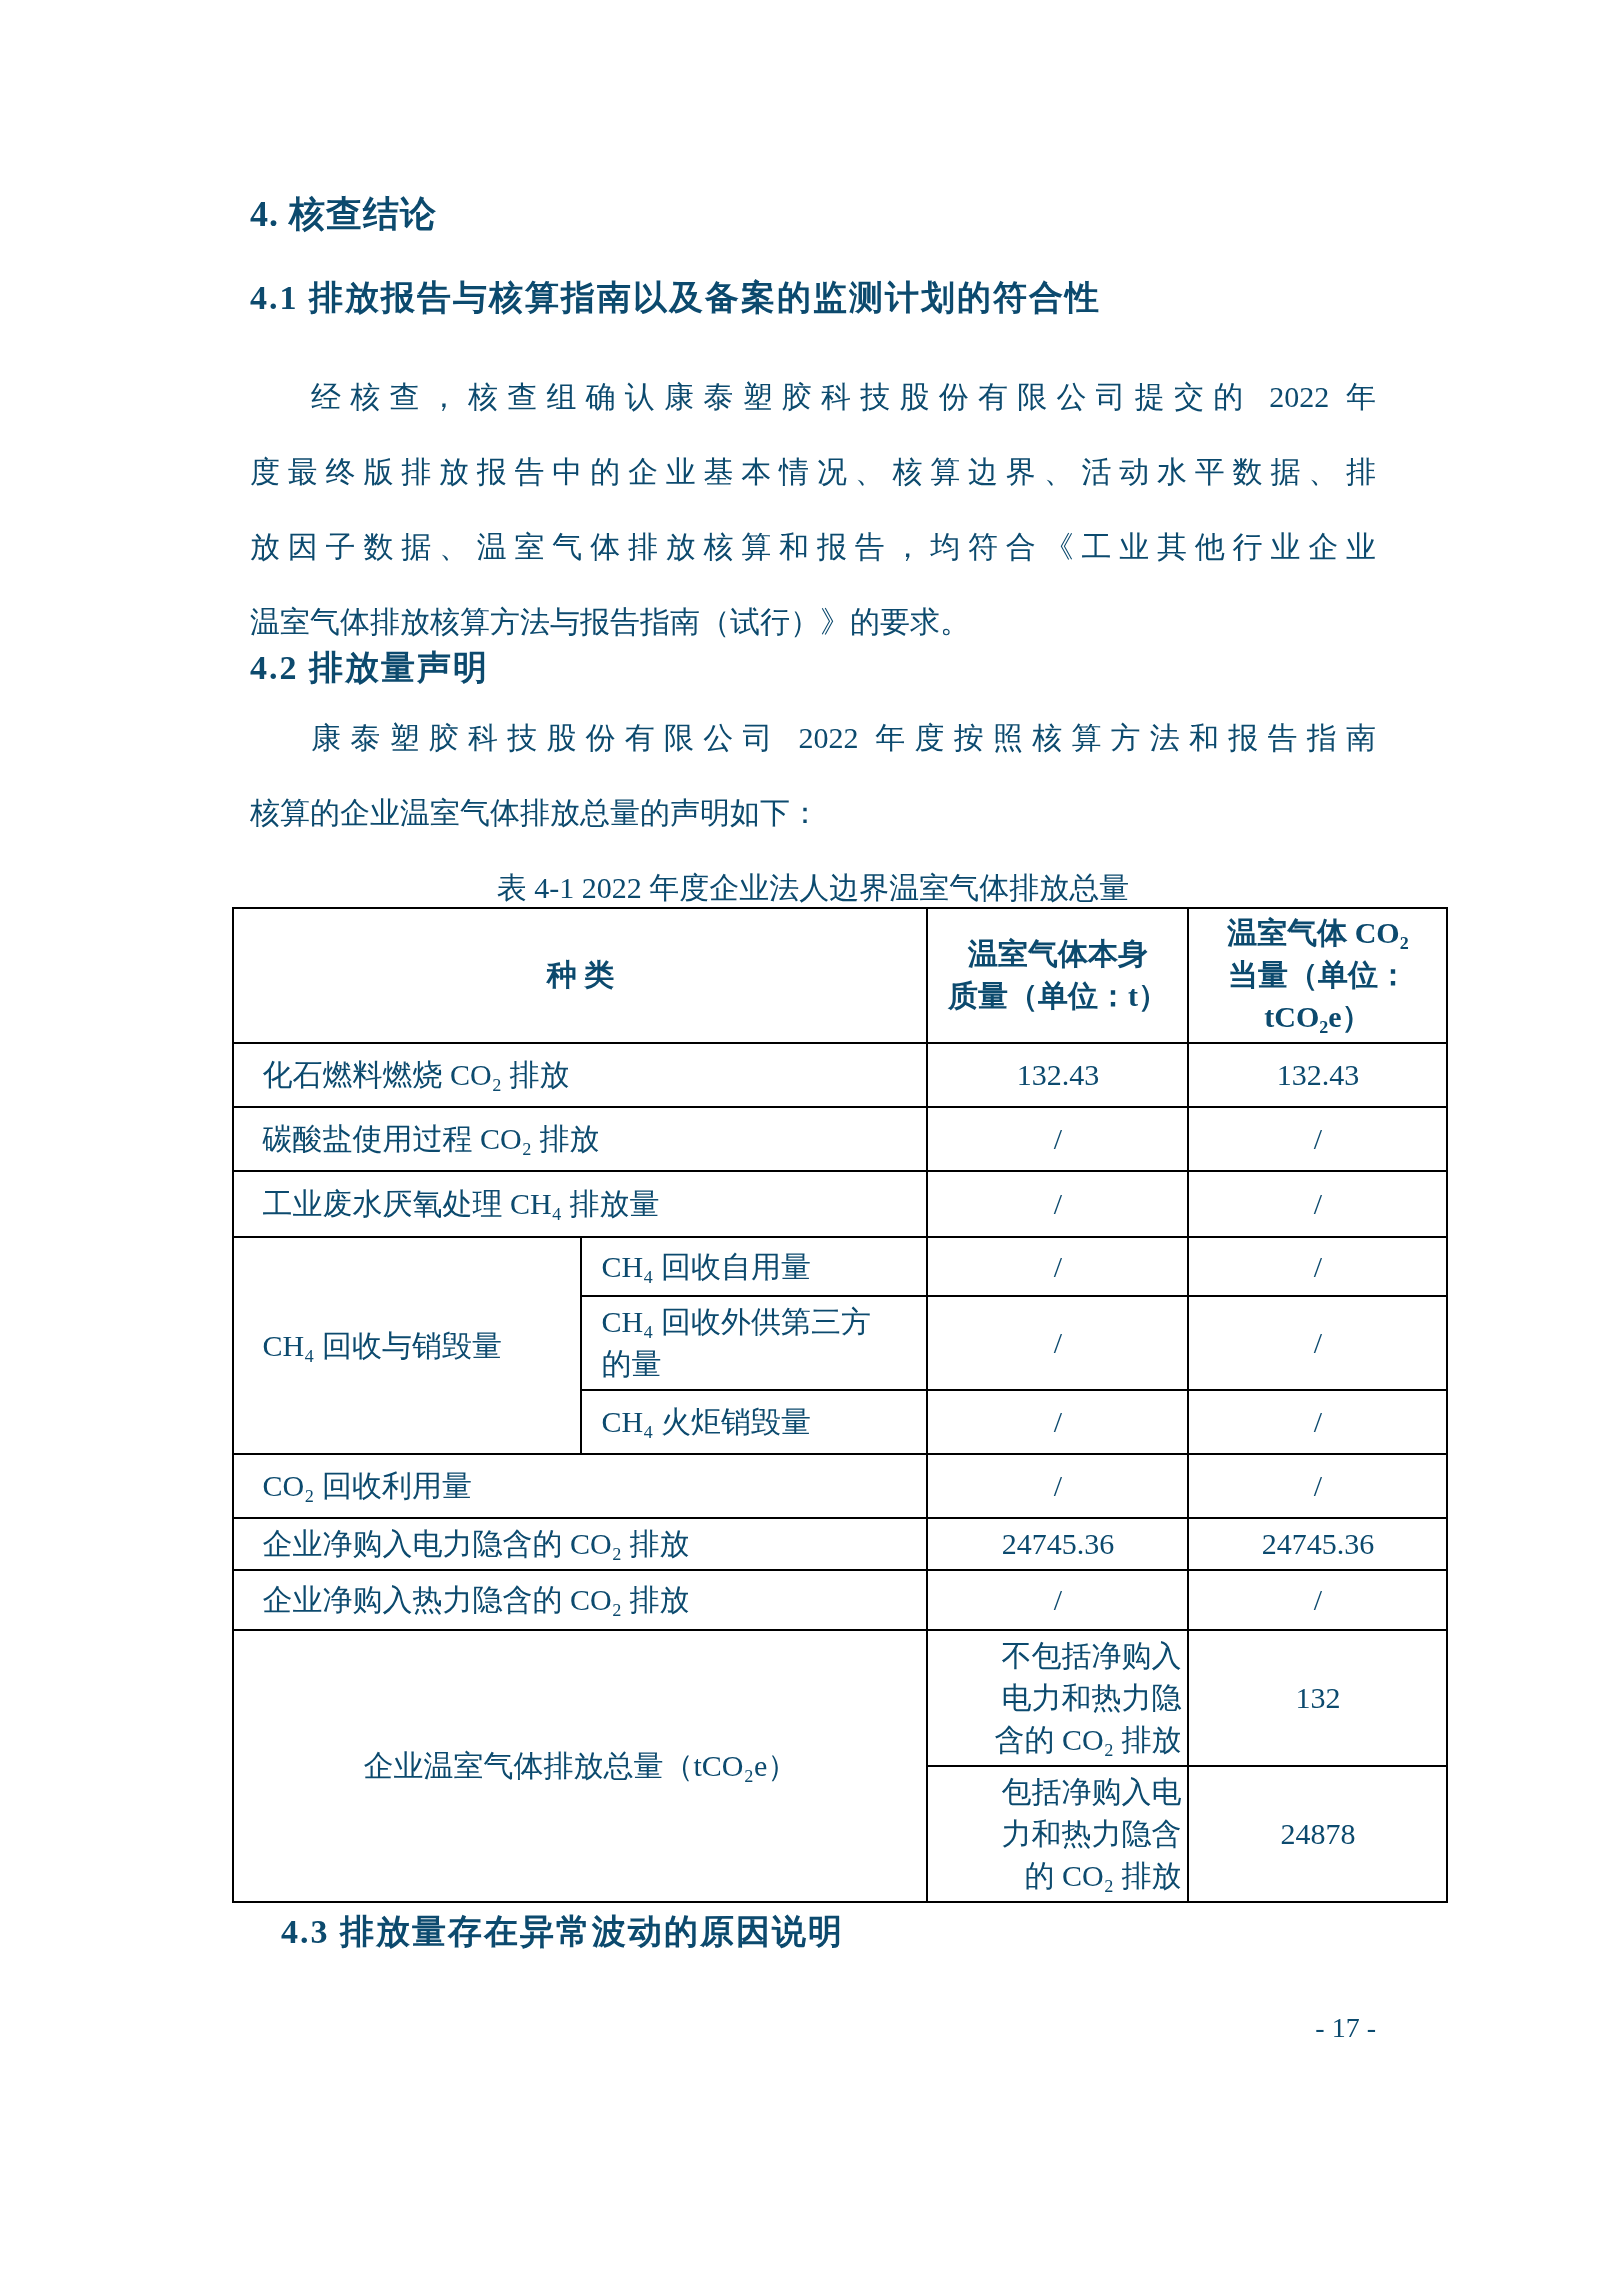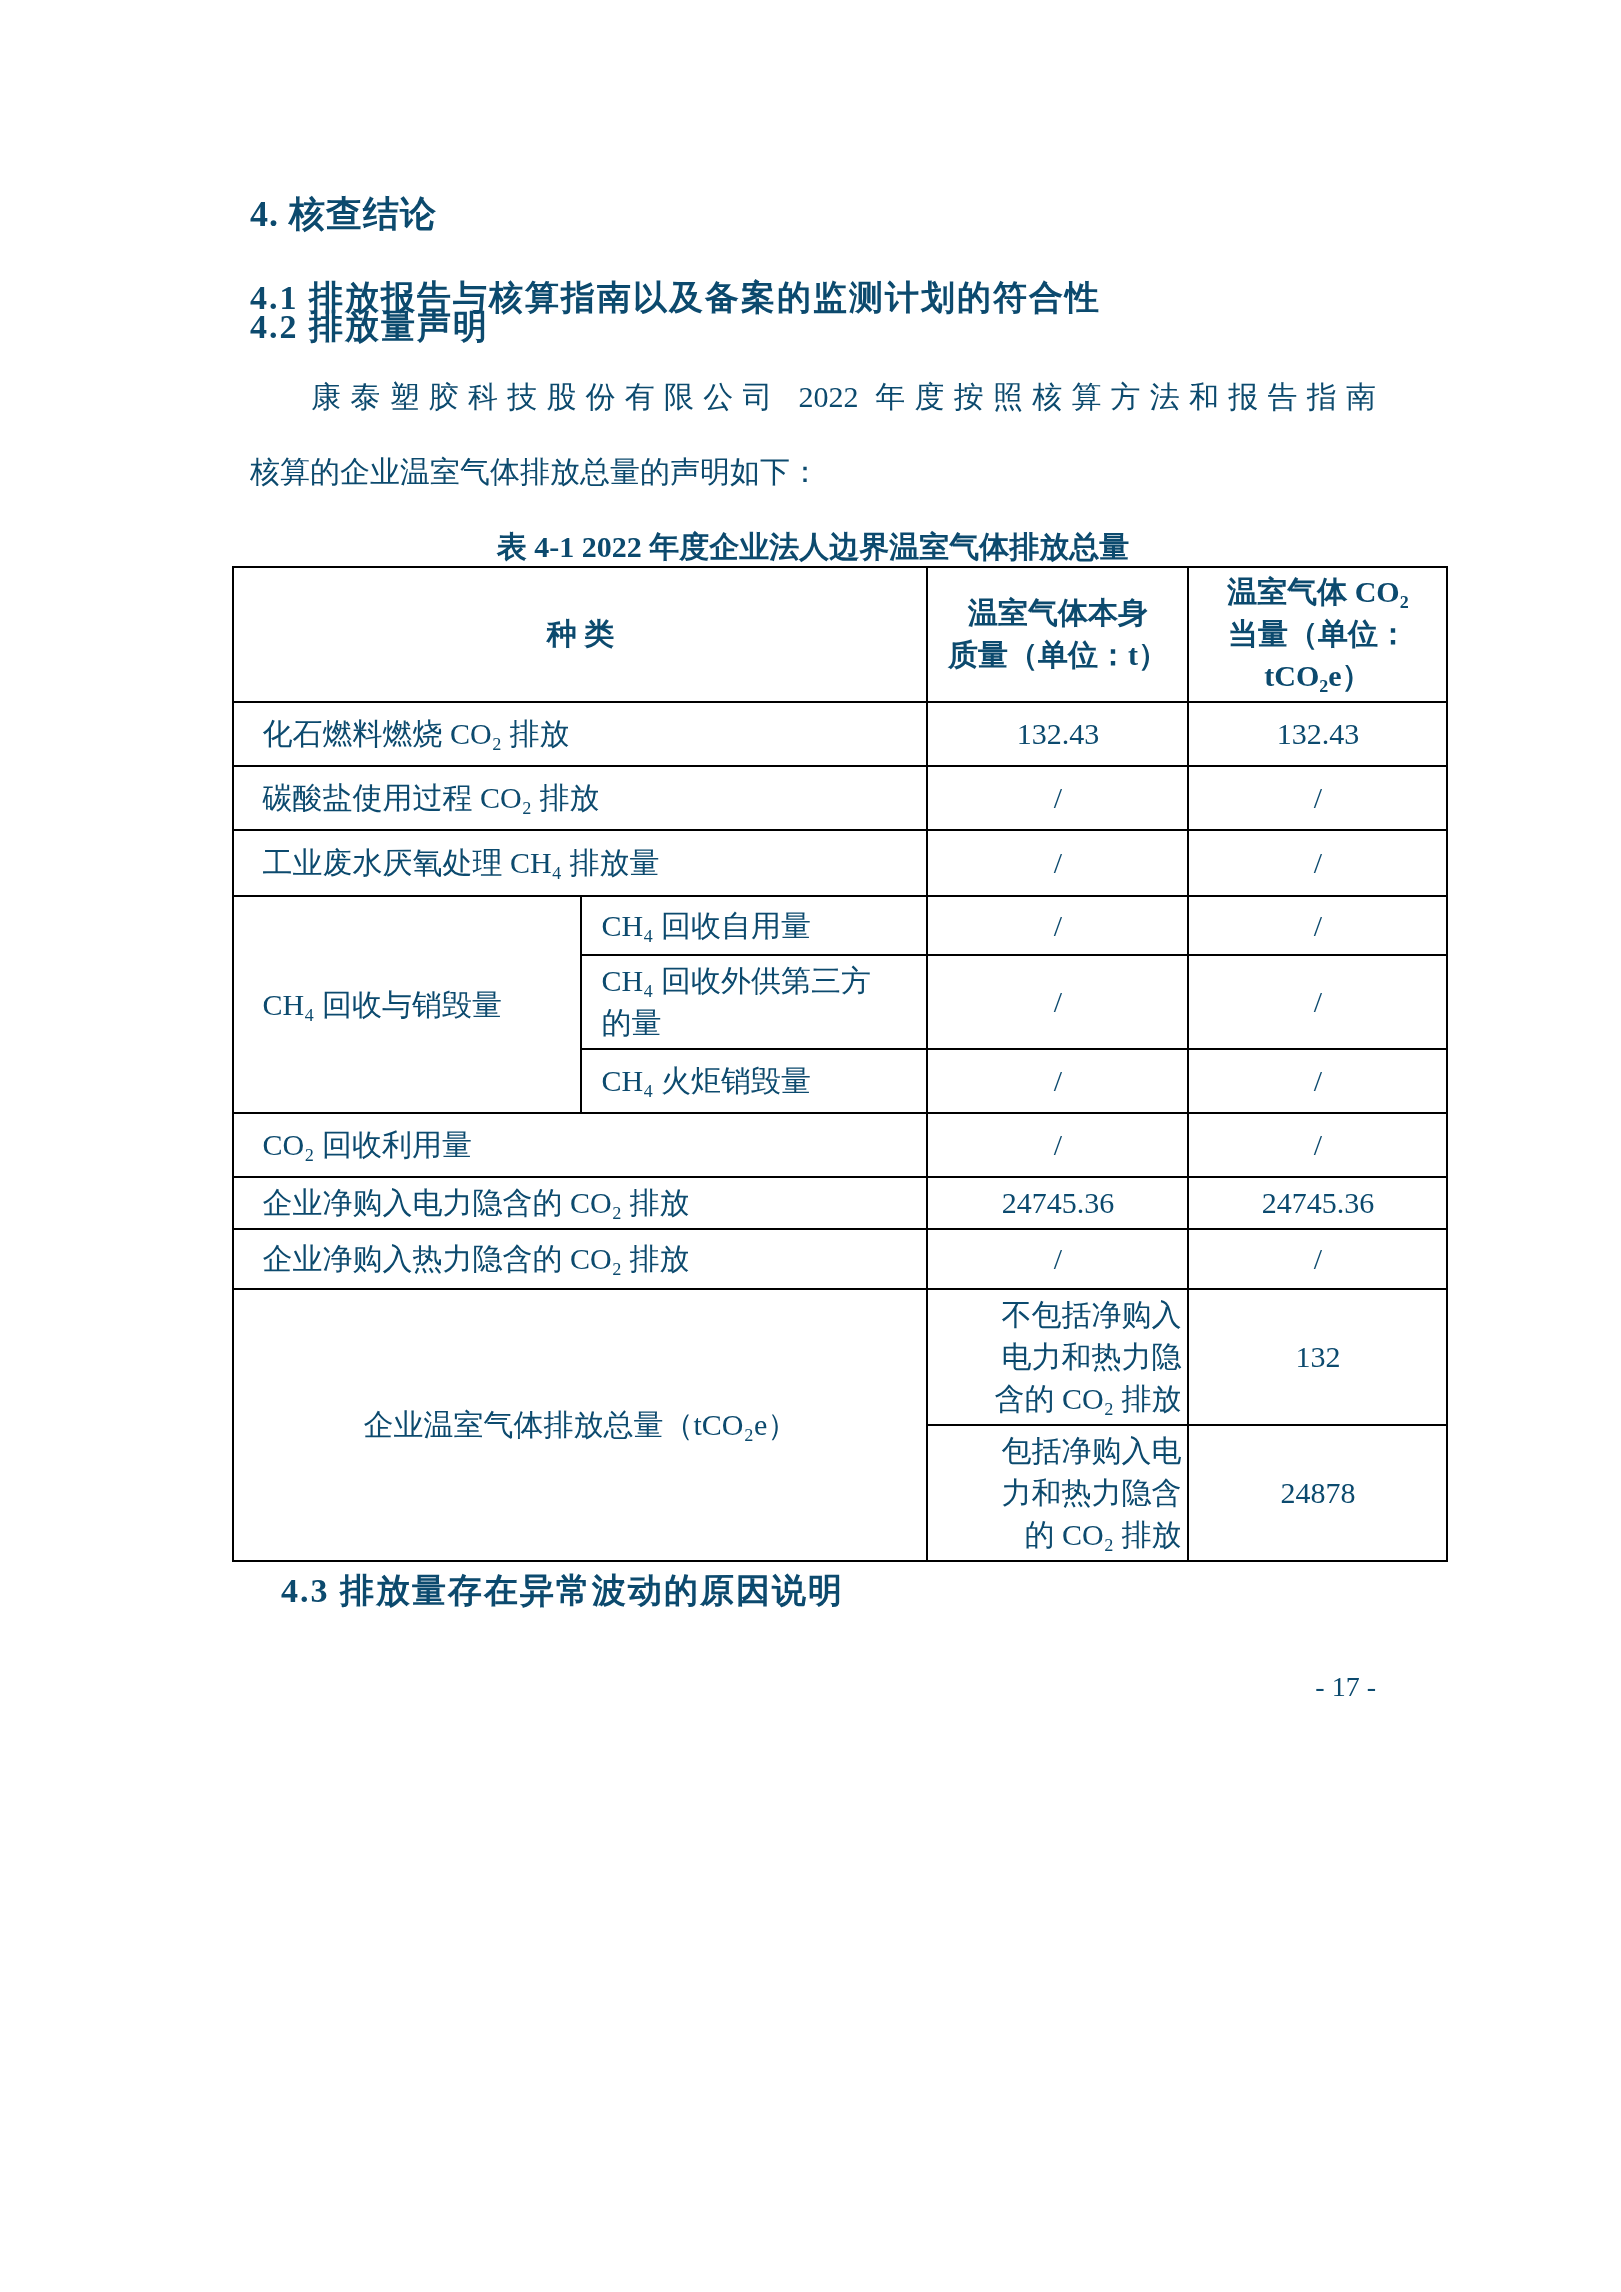--- a/index.html
+++ b/index.html
@@ -33,21 +33,21 @@
   .para .tline {
     line-height: 75px; height: 75px;
     text-align: justify; text-align-last: justify;
     text-justify: inter-character;
   }
   .para .tline.last { text-align: left; text-align-last: left; }
   .para .tline.first { text-indent: 61px; }
 
   .table-caption {
     margin-top: 19.6px;
-    font-size: 30px; font-weight: bold;
+    font-size: 30px; font-weight: normal;
     line-height: 35px; text-align: center;
   }
 
   table.emission-table {
     border-collapse: collapse; table-layout: fixed;
     width: 1213px; margin-left: -17.6px; margin-top: 2px;
     border: 2.9px solid #000;
   }
   .emission-table th, .emission-table td {
     border: 2px solid #000;
@@ -71,20 +71,26 @@
 </style>
 </head>
 <body>
 
 <div class="page">
   <div class="content">
 
     <h1 class="doc-h1" id="h1">4. 核查结论</h1>
 
     <h2 class="doc-h2" id="h41">4.1 排放报告与核算指南以及备案的监测计划的符合性</h2>
+    <div class="para" id="p41">
+        <div class="tline first">经核查，核查组确认康泰塑胶科技股份有限公司提交的 2022 年</div>
+        <div class="tline">度最终版排放报告中的企业基本情况、核算边界、活动水平数据、排</div>
+        <div class="tline">放因子数据、温室气体排放核算和报告，均符合《工业其他行业企业</div>
+        <div class="tline last">温室气体排放核算方法与报告指南（试行）》的要求。</div>
+      </div>
 
     <h2 class="doc-h2" id="h42">4.2 排放量声明</h2>
     <div class="para" id="p42">
         <div class="tline first">康泰塑胶科技股份有限公司 2022 年度按照核算方法和报告指南</div>
         <div class="tline last">核算的企业温室气体排放总量的声明如下：</div>
       </div>
 
     <div class="table-caption">表 4-1  2022 年度企业法人边界温室气体排放总量</div>
 
     <table class="emission-table">

